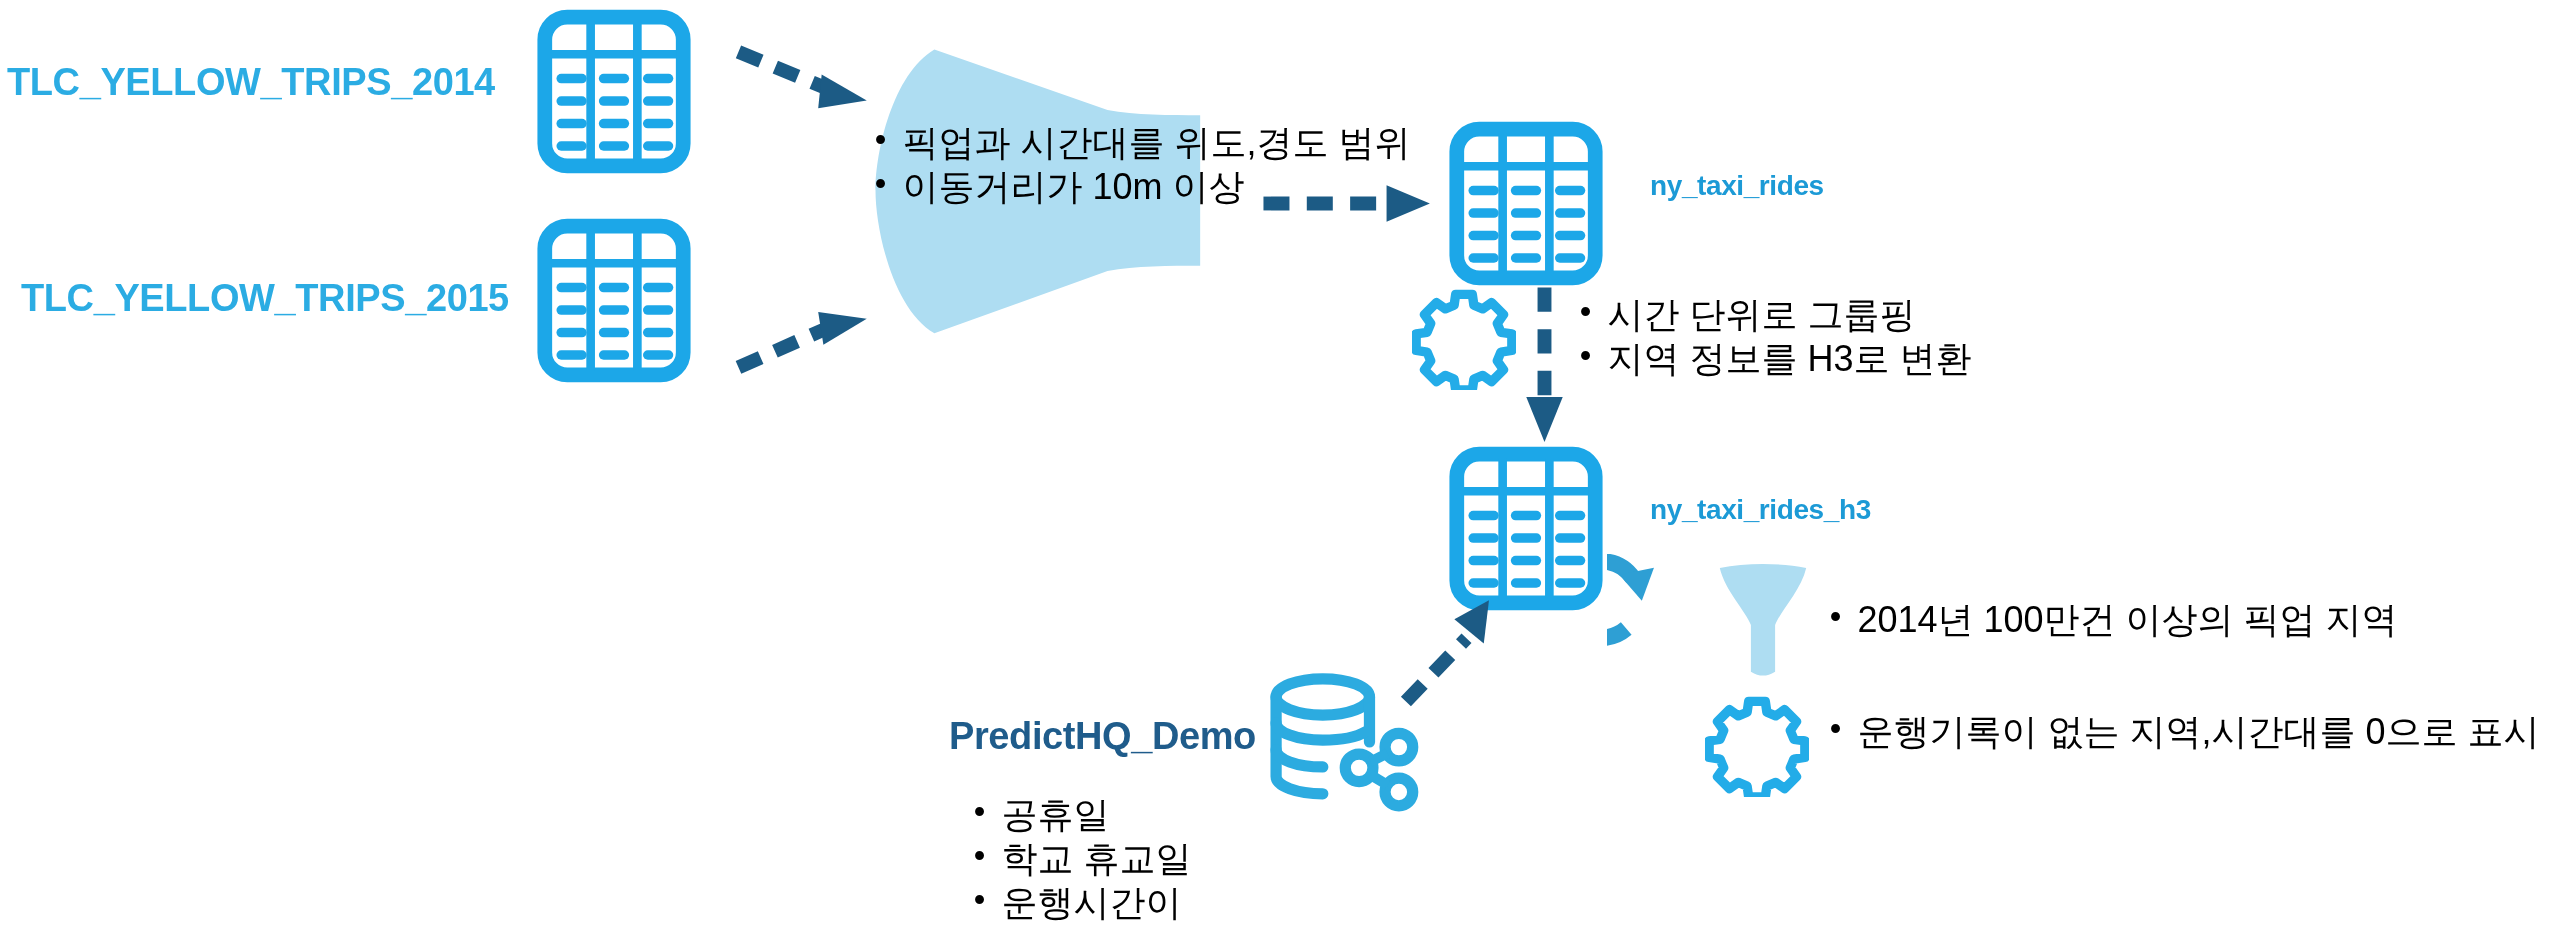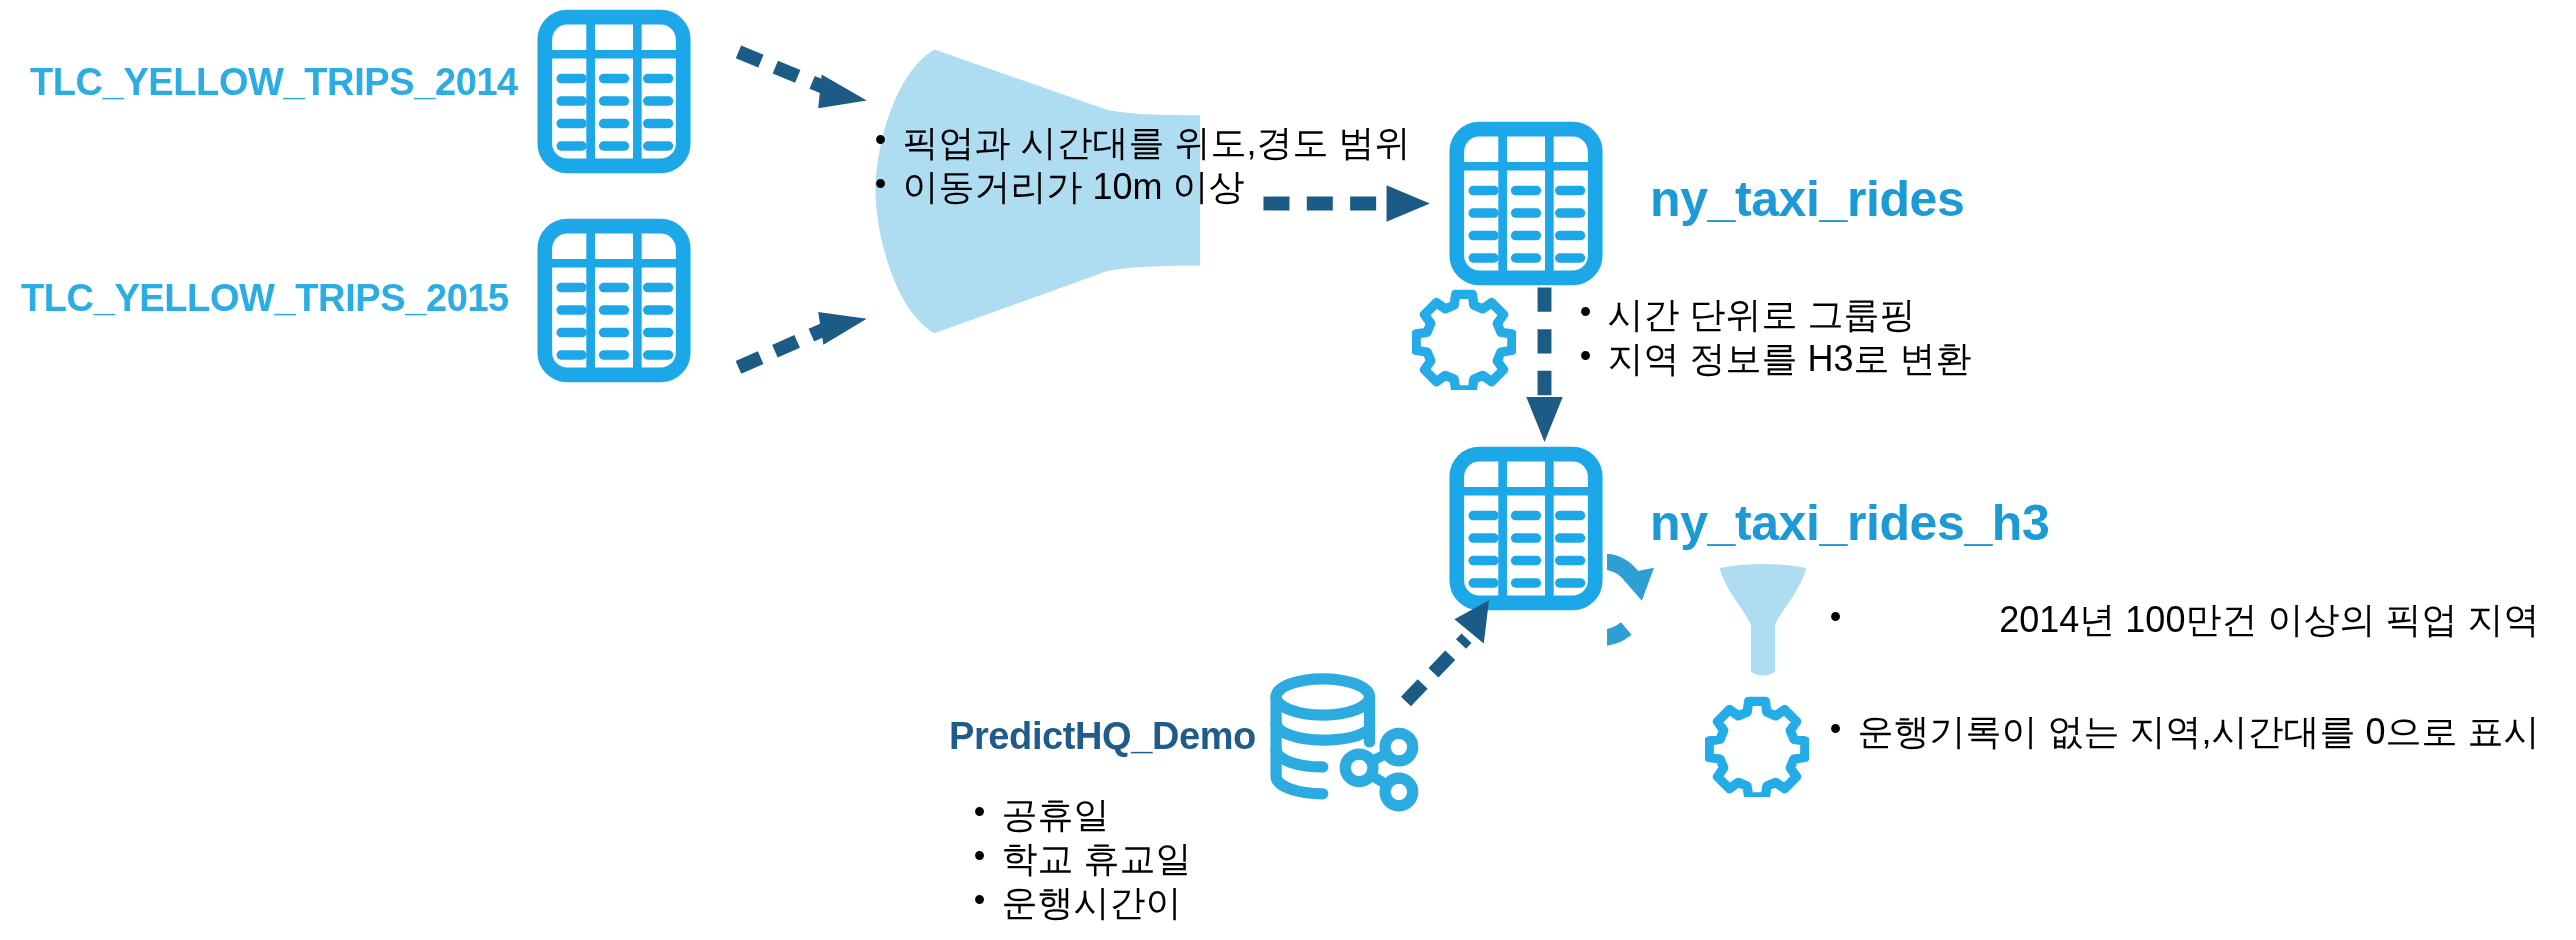--- a/index.html
+++ b/index.html
@@ -23,21 +23,21 @@
   .src-label {
     font-weight: bold;
     font-size: 38px;
     letter-spacing: -0.4px;
     color: #2BACE3;
     white-space: nowrap;
   }
   
   .out-label {
     font-weight: bold;
-    font-size: 50px;
+    font-size: 28px;
     letter-spacing: -0.4px;
     color: #1C9AD6;
     white-space: nowrap;
   }
   .db-label {
     font-weight: bold;
     font-size: 38px;
     letter-spacing: -0.4px;
     color: #1F5C8B;
     white-space: nowrap;
@@ -58,30 +58,30 @@
     padding-left: 29.4px;
   }
   .bullets li::before {
     content: "\2022";
     position: absolute;
     left: 1.7px;
     top: -0.9px;
     font-size: 33px;
     line-height: 1.22;
   }
-  .bullets.spaced li { margin-bottom: 68px; text-align: right; }
+  .bullets.spaced li { margin-bottom: 68px; }
 
   .icon-svg { display: block; }
 </style>
 </head>
 <body>
 
 <div id="canvas">
 
-  <div class="abs src-label" style="left:30px; top:61px;">TLC_YELLOW_TRIPS_2014</div>
+  <div class="abs src-label" style="left:7px; top:61px;">TLC_YELLOW_TRIPS_2014</div>
 
   <div class="abs" style="left:537px; top:8.7px;">
     <svg class="icon-svg" width="154" height="165" viewBox="0 0 178 190">
       <rect x="9" y="9" width="160" height="172" rx="26" ry="26" fill="none" stroke="#1CA7E8" stroke-width="17"></rect>
       <line x1="17" y1="52" x2="161" y2="52" stroke="#1CA7E8" stroke-width="10"></line>
       <line x1="62" y1="14" x2="62" y2="176" stroke="#1CA7E8" stroke-width="10"></line>
       <line x1="116" y1="14" x2="116" y2="176" stroke="#1CA7E8" stroke-width="10"></line>
       <g stroke="#1CA7E8" stroke-width="11" stroke-linecap="round">
         <line x1="28" y1="80" x2="52" y2="80"></line>
           <line x1="77" y1="80" x2="101" y2="80"></line>

